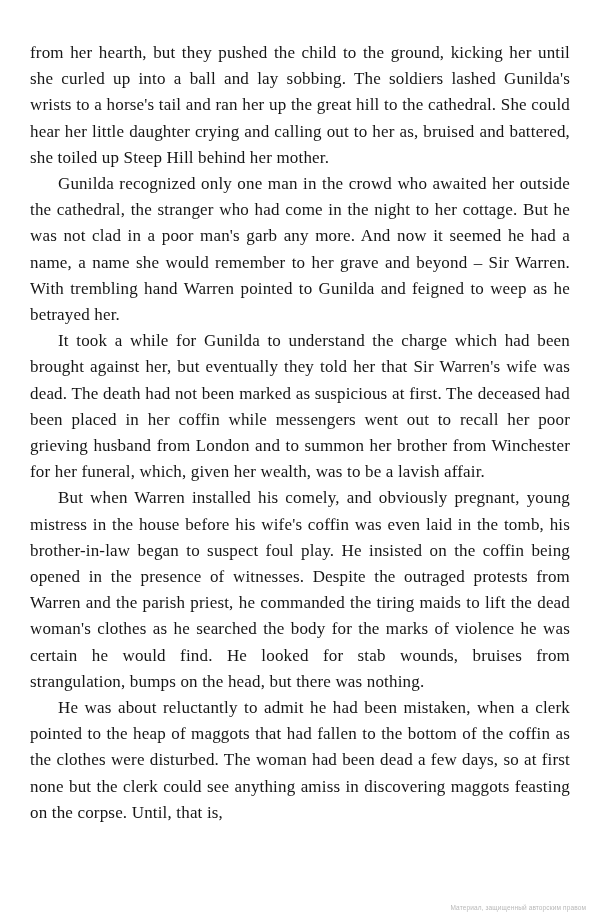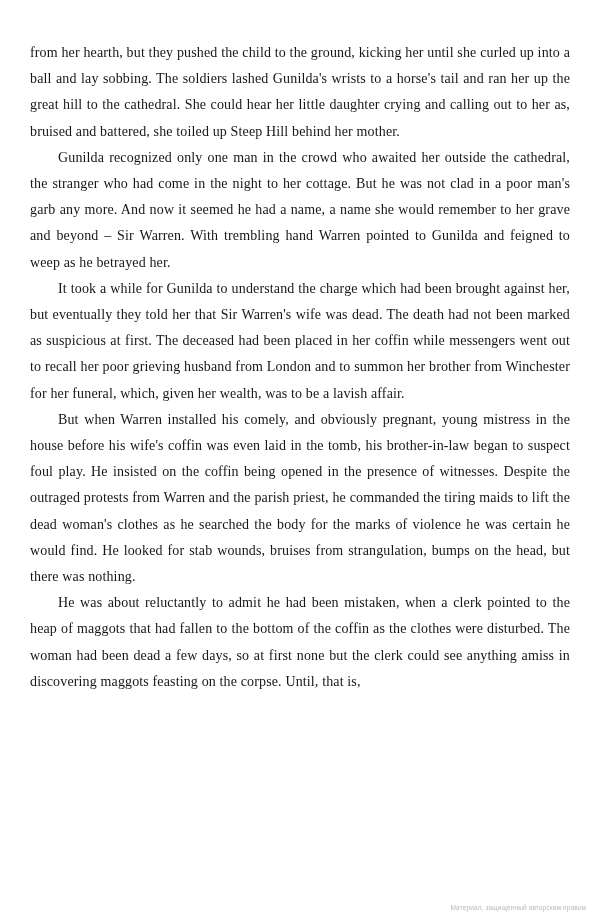--- a/index.html
+++ b/index.html
@@ -24,21 +24,21 @@
     background: #ffffff;
   }
   .text-column {
     position: absolute;
     left: 30px;
     top: 40px;
     width: 540px;
   }
   p.para {
     margin: 0;
-    font-size: 14px;
+    font-size: 17px;
     line-height: 26.2px;
     text-align: justify;
     text-justify: inter-word;
     letter-spacing: 0.01em;
     color: #161616;
     hyphens: none;
   }
   p.para.indent {
     text-indent: 28px;
   }

